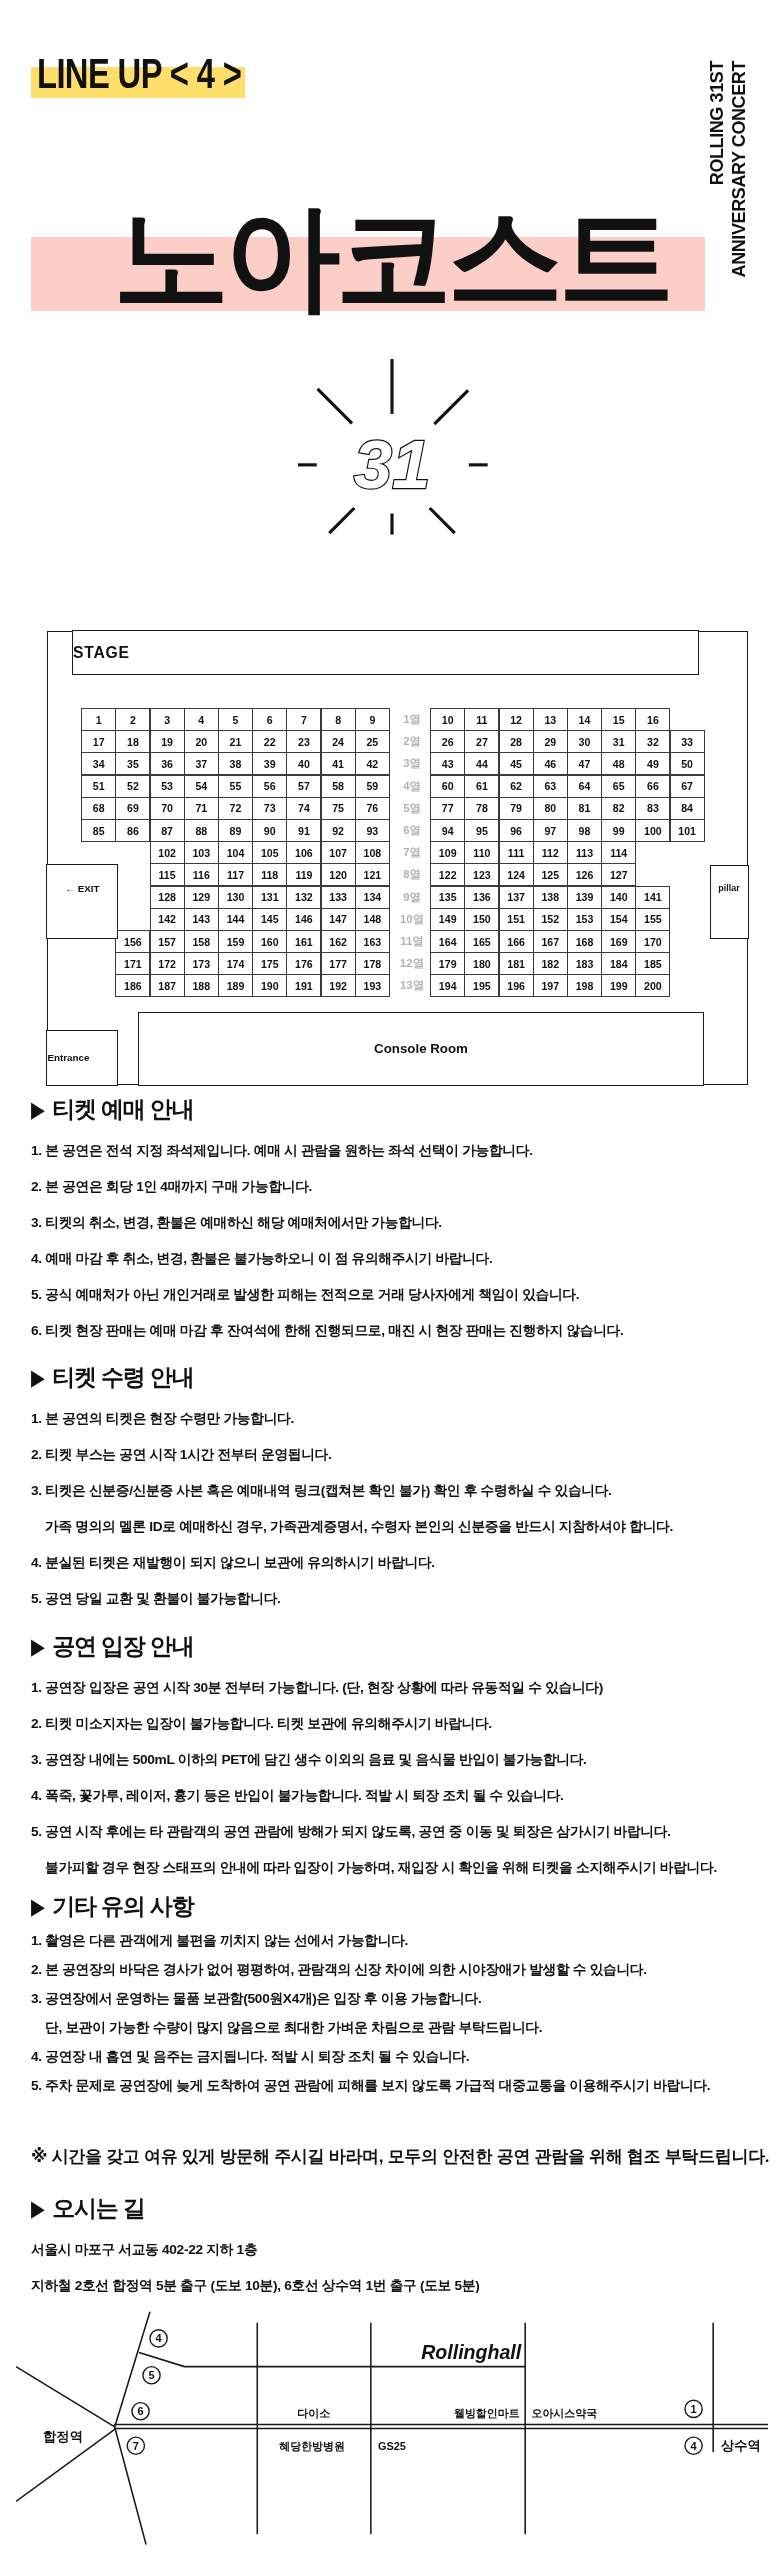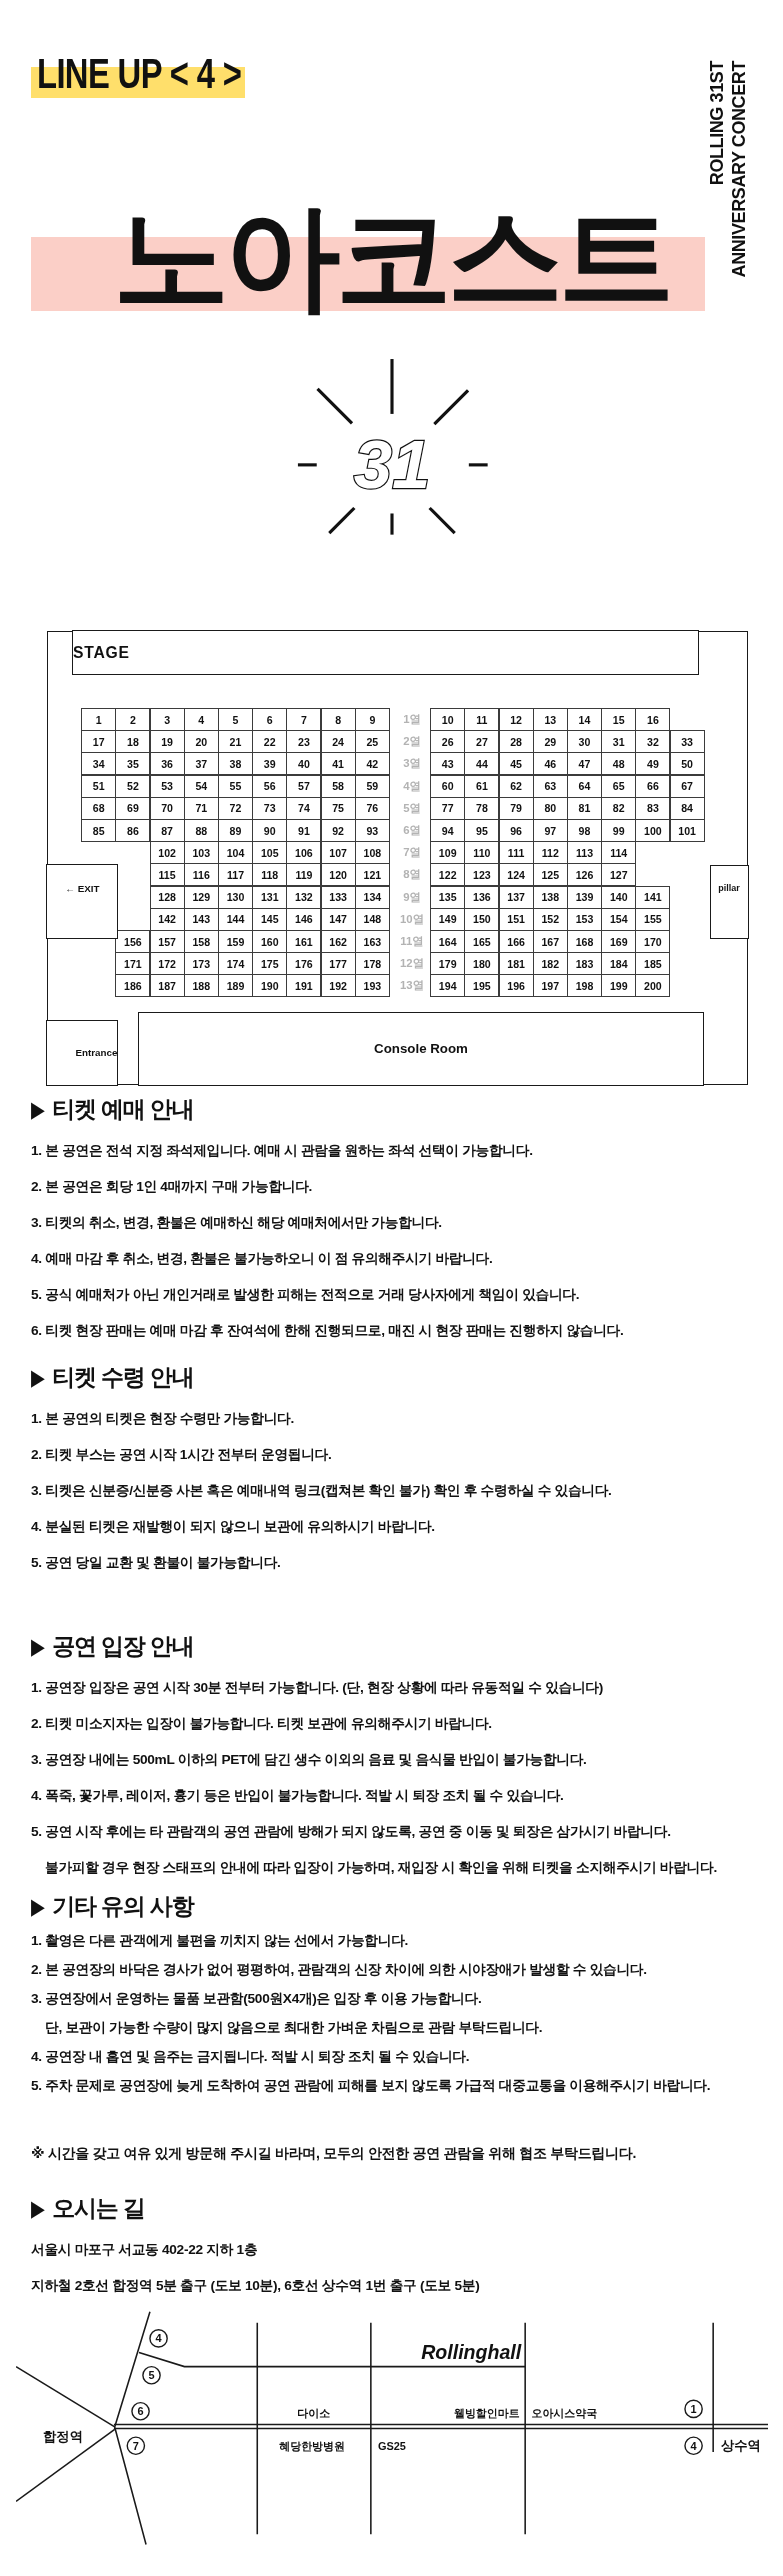--- a/index.html
+++ b/index.html
@@ -31,30 +31,30 @@
   .srow:first-child{margin-top:0;}
   .lblock{width:311px;display:flex;}
   .rblock{display:flex;justify-content:center;}
   .scell{width:35px;height:23px;margin-left:-0.8px;border:0.8px solid #3b3b3b;background:#fff;
          display:flex;align-items:center;justify-content:center;font-size:10.6px;font-weight:700;}
   .scell.empty{border-color:transparent;background:transparent;}
   .rlabel{width:38px;text-align:center;line-height:23px;color:#b3b3b3;font-weight:700;font-size:11.4px;}
   .wallbox{position:absolute;border:1.6px solid #1a1a1a;background:#fff;font-weight:700;}
   .exit-box{left:-1.6px;top:232px;width:72px;height:75px;text-align:center;padding-top:18px;font-size:9.8px;}
   .pillar-box{right:-1.6px;top:233px;width:39px;height:74px;text-align:center;padding-top:17px;font-size:9px;}
-  .entrance-box{left:-1.6px;bottom:-1.6px;width:72px;height:66px;display:flex;align-items:center;justify-content:flex-end;font-size:9.8px;}
+  .entrance-box{left:-1.6px;bottom:-1.6px;width:72px;height:56px;display:flex;align-items:center;justify-content:flex-start;font-size:9.8px;}
   .console-box{left:90px;bottom:-1.6px;width:566px;height:74px;display:flex;align-items:center;justify-content:center;font-size:13.3px;}
 
   
   .section{position:absolute;left:31px;width:729px;}
   .sec-title{display:flex;align-items:center;font-size:23px;font-weight:800;letter-spacing:-1.2px;height:28px;}
   .tri{font-size:18px;margin-right:8.6px;transform:scaleY(1.25);display:inline-block;}
   .item{margin-top:19.6px;font-size:13.7px;line-height:16.5px;font-weight:600;letter-spacing:-0.3px;white-space:pre-wrap;}
   .section.tight .item{margin-top:13.3px;line-height:15.7px;}
-  .notice{position:absolute;left:31px;top:2145px;font-size:14px;font-weight:600;letter-spacing:-0.3px;}
+  .notice{position:absolute;left:31px;top:2145px;font-size:17px;font-weight:600;letter-spacing:-0.3px;}
 
   
   .mapwrap{position:absolute;left:15.7px;top:2299px;width:752px;height:259px;}
   .mapwrap line,.mapwrap polyline{stroke:#1a1a1a;stroke-width:2;fill:none;}
   .mapwrap circle{stroke:#1a1a1a;stroke-width:1.8;fill:#fff;}
   .mapwrap text{font-family:"Liberation Sans","DejaVu Sans",sans-serif;fill:#111;}
   .m-label{font-size:14px;font-weight:700;}
   .m-station{font-size:17px;font-weight:800;}
   .m-exit{font-size:14px;font-weight:700;}
   .m-venue{font-size:25px;font-weight:700;font-style:italic;}
@@ -422,20 +422,21 @@
 
   <div class="section" style="top:1363px">
     <div class="sec-title">
       <span class="tri">▶</span>
       <span>티켓 수령 안내</span>
     </div>
     <div>
         <div class="item">1. 본 공연의 티켓은 현장 수령만 가능합니다.</div>
         <div class="item">2. 티켓 부스는 공연 시작 1시간 전부터 운영됩니다.</div>
         <div class="item">3. 티켓은 신분증/신분증 사본 혹은 예매내역 링크(캡쳐본 확인 불가) 확인 후 수령하실 수 있습니다.</div>
+        <div class="item">    가족 명의의 멜론 ID로 예매하신 경우, 가족관계증명서, 수령자 본인의 신분증을 반드시 지참하셔야 합니다.</div>
         <div class="item">4. 분실된 티켓은 재발행이 되지 않으니 보관에 유의하시기 바랍니다.</div>
         <div class="item">5. 공연 당일 교환 및 환불이 불가능합니다.</div>
       </div>
   </div>
 
   <div class="section" style="top:1632px">
     <div class="sec-title">
       <span class="tri">▶</span>
       <span>공연 입장 안내</span>
     </div>

